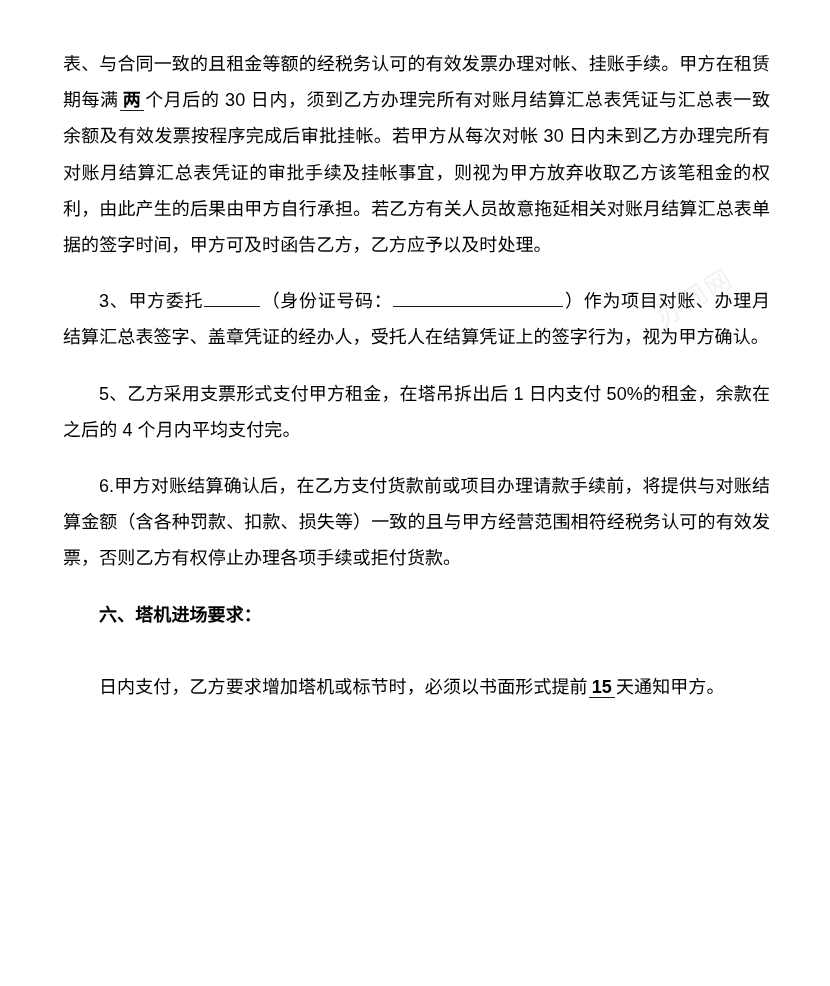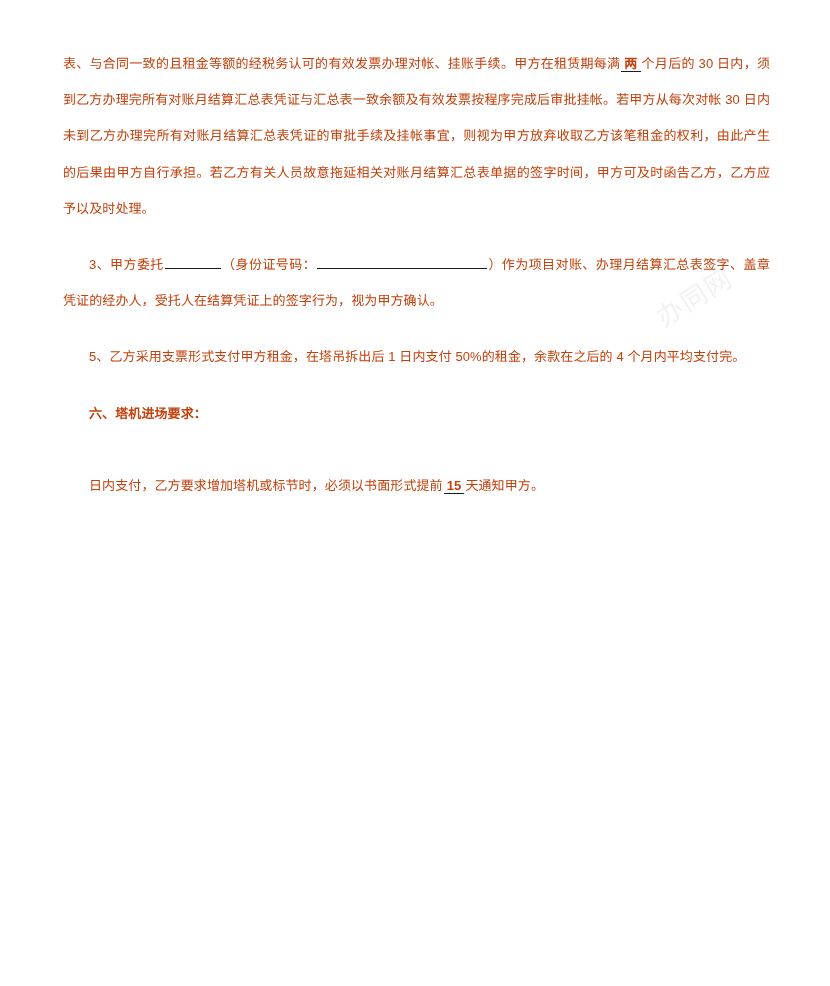--- a/index.html
+++ b/index.html
@@ -48,26 +48,26 @@
     font-family: "Liberation Serif", "DejaVu Serif", serif;
   }
 
   #doc-body {
     position: relative;
     z-index: 1;
   }
 
   p.para {
     margin: 0;
-    font-size: 13px;
+    font-size: 18px;
     line-height: 36.2px;
     text-align: justify;
     text-justify: inter-ideograph;
     letter-spacing: 0.1px;
-    color: #c2410c;
+    color: #000000;
     word-break: break-all;
   }
 
   
   p.para + p.para { margin-top: 20px; }
 
   p.indent { text-indent: 2em; }
 
   p.heading {
     text-indent: 2em;
@@ -109,20 +109,21 @@
 
   <div id="doc-body">
 
     <p class="para continuation"><span>表、与合同一致的且租金等额的经税务认可的有效发票办理对帐、挂账手续。甲方在租赁期每满</span><span class="filled">两</span><span>个月后的 30 日内，须到乙方办理完所有对账月结算汇总表凭证与汇总表一致余额及有效发票按程序完成后审批挂帐。若甲方从每次对帐 30 日内未到乙方办理完所有对账月结算汇总表凭证的审批手续及挂帐事宜，则视为甲方放弃收取乙方该笔租金的权利，由此产生的后果由甲方自行承担。若乙方有关人员故意拖延相关对账月结算汇总表单据的签字时间，甲方可及时函告乙方，乙方应予以及时处理。</span></p>
 
     <p class="para indent"><span>3、甲方委托</span><span class="blank blank-short"></span><span>（身份证号码：</span><span class="blank blank-long"></span><span>）作为项目对账、办理月结算汇总表签字、盖章凭证的经办人，受托人在结算凭证上的签字行为，视为甲方确认。</span></p>
 
 
     <p class="para indent">5、乙方采用支票形式支付甲方租金，在塔吊拆出后 1 日内支付 50%的租金，余款在之后的 4 个月内平均支付完。</p>
 
+    <p class="para indent">6.甲方对账结算确认后，在乙方支付货款前或项目办理请款手续前，将提供与对账结算金额（含各种罚款、扣款、损失等）一致的且与甲方经营范围相符经税务认可的有效发票，否则乙方有权停止办理各项手续或拒付货款。</p>
 
     <p class="para heading">六、塔机进场要求：</p>
 
     <div class="spacer-line"></div>
 
     <p class="para indent"><span>日内支付，乙方要求增加塔机或标节时，必须以书面形式提前</span><span class="filled">15</span><span>天通知甲方。</span></p>
 
   </div>
 </div>
 

